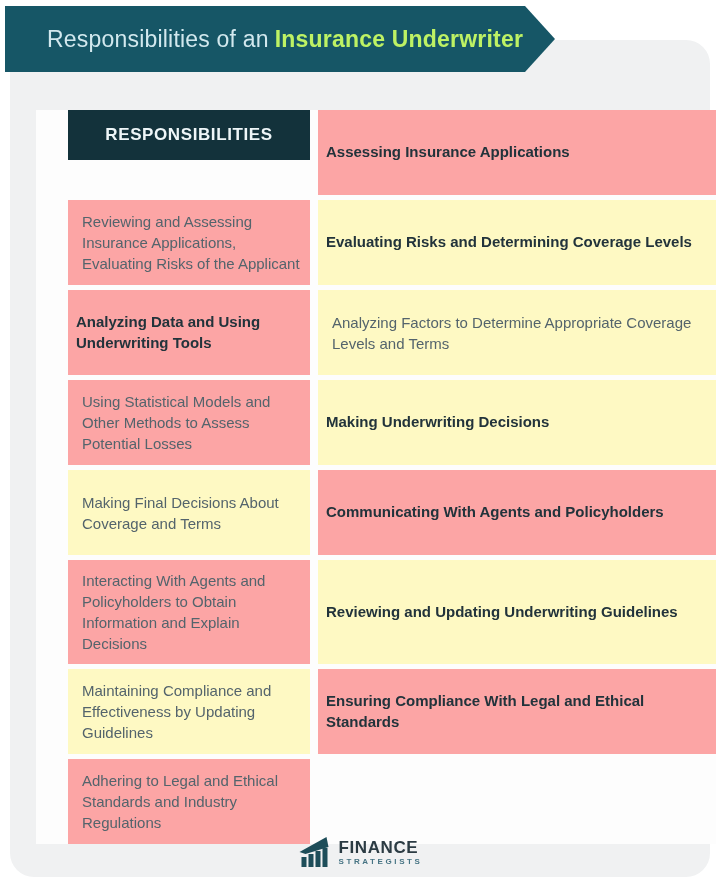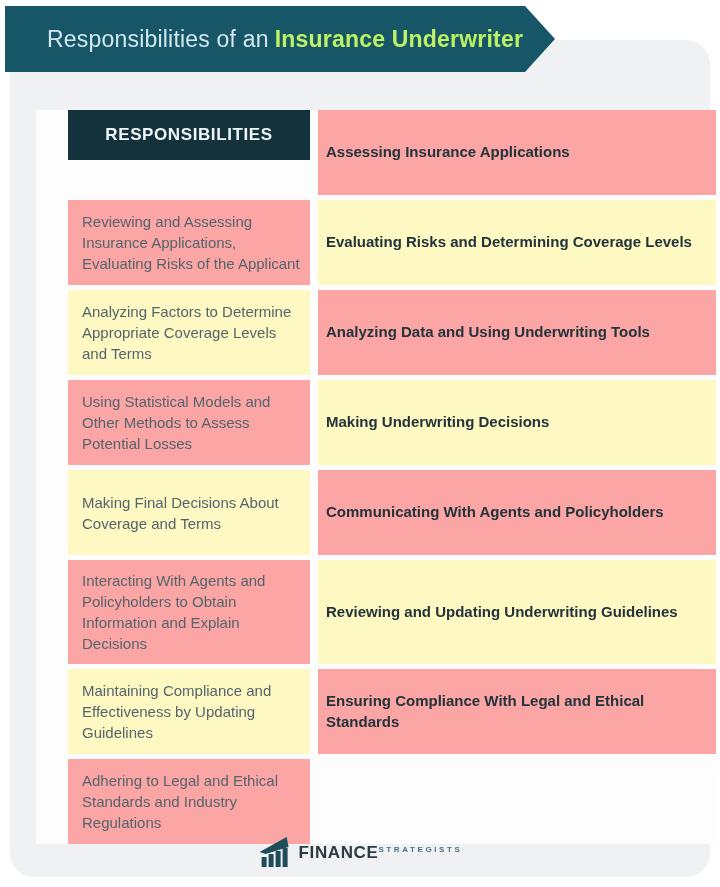--- a/index.html
+++ b/index.html
@@ -40,44 +40,44 @@
     padding:10px 10px 10px 8px;
   }
   .cell.desc{
     font-weight:400;font-size:15px;color:#54646c;line-height:1.4;
     padding:10px 6px 10px 14px;
   }
   .footer-logo{
     position:absolute;left:50%;top:835px;transform:translateX(-50%);
     display:flex;align-items:center;gap:7px;z-index:3;
   }
-  .brand-text{display:flex;flex-direction:row;line-height:1;}
+  .brand-text{display:flex;flex-direction:column;line-height:1;}
   .brand-top{font-size:17px;font-weight:800;color:#2b3b43;letter-spacing:0.6px;}
   .brand-bottom{font-size:8px;font-weight:700;color:#477484;letter-spacing:2.6px;margin-top:2px;}
 </style>
 </head>
 <body>
 
 <div class="card"></div>
 
 <div class="banner">
   <span class="t-reg">Responsibilities of an</span>
   <span class="t-bold">Insurance Underwriter</span>
 </div>
 
 <div class="table-wrap">
   <div class="th">RESPONSIBILITIES</div>
 
   <div class="cell resp">Assessing Insurance Applications</div>
   <div class="cell desc">Reviewing and Assessing Insurance Applications, Evaluating Risks of the Applicant</div>
 
   <div class="cell resp alt">Evaluating Risks and Determining Coverage Levels</div>
+  <div class="cell resp">Analyzing Data and Using Underwriting Tools</div>
+
   <div class="cell desc alt">Analyzing Factors to Determine Appropriate Coverage Levels and Terms</div>
-
-  <div class="cell resp">Analyzing Data and Using Underwriting Tools</div>
   <div class="cell desc">Using Statistical Models and Other Methods to Assess Potential Losses</div>
 
   <div class="cell resp alt">Making Underwriting Decisions</div>
   <div class="cell desc alt">Making Final Decisions About Coverage and Terms</div>
 
   <div class="cell resp">Communicating With Agents and Policyholders</div>
   <div class="cell desc">Interacting With Agents and Policyholders to Obtain Information and Explain Decisions</div>
 
   <div class="cell resp alt">Reviewing and Updating Underwriting Guidelines</div>
   <div class="cell desc alt">Maintaining Compliance and Effectiveness by Updating Guidelines</div>

